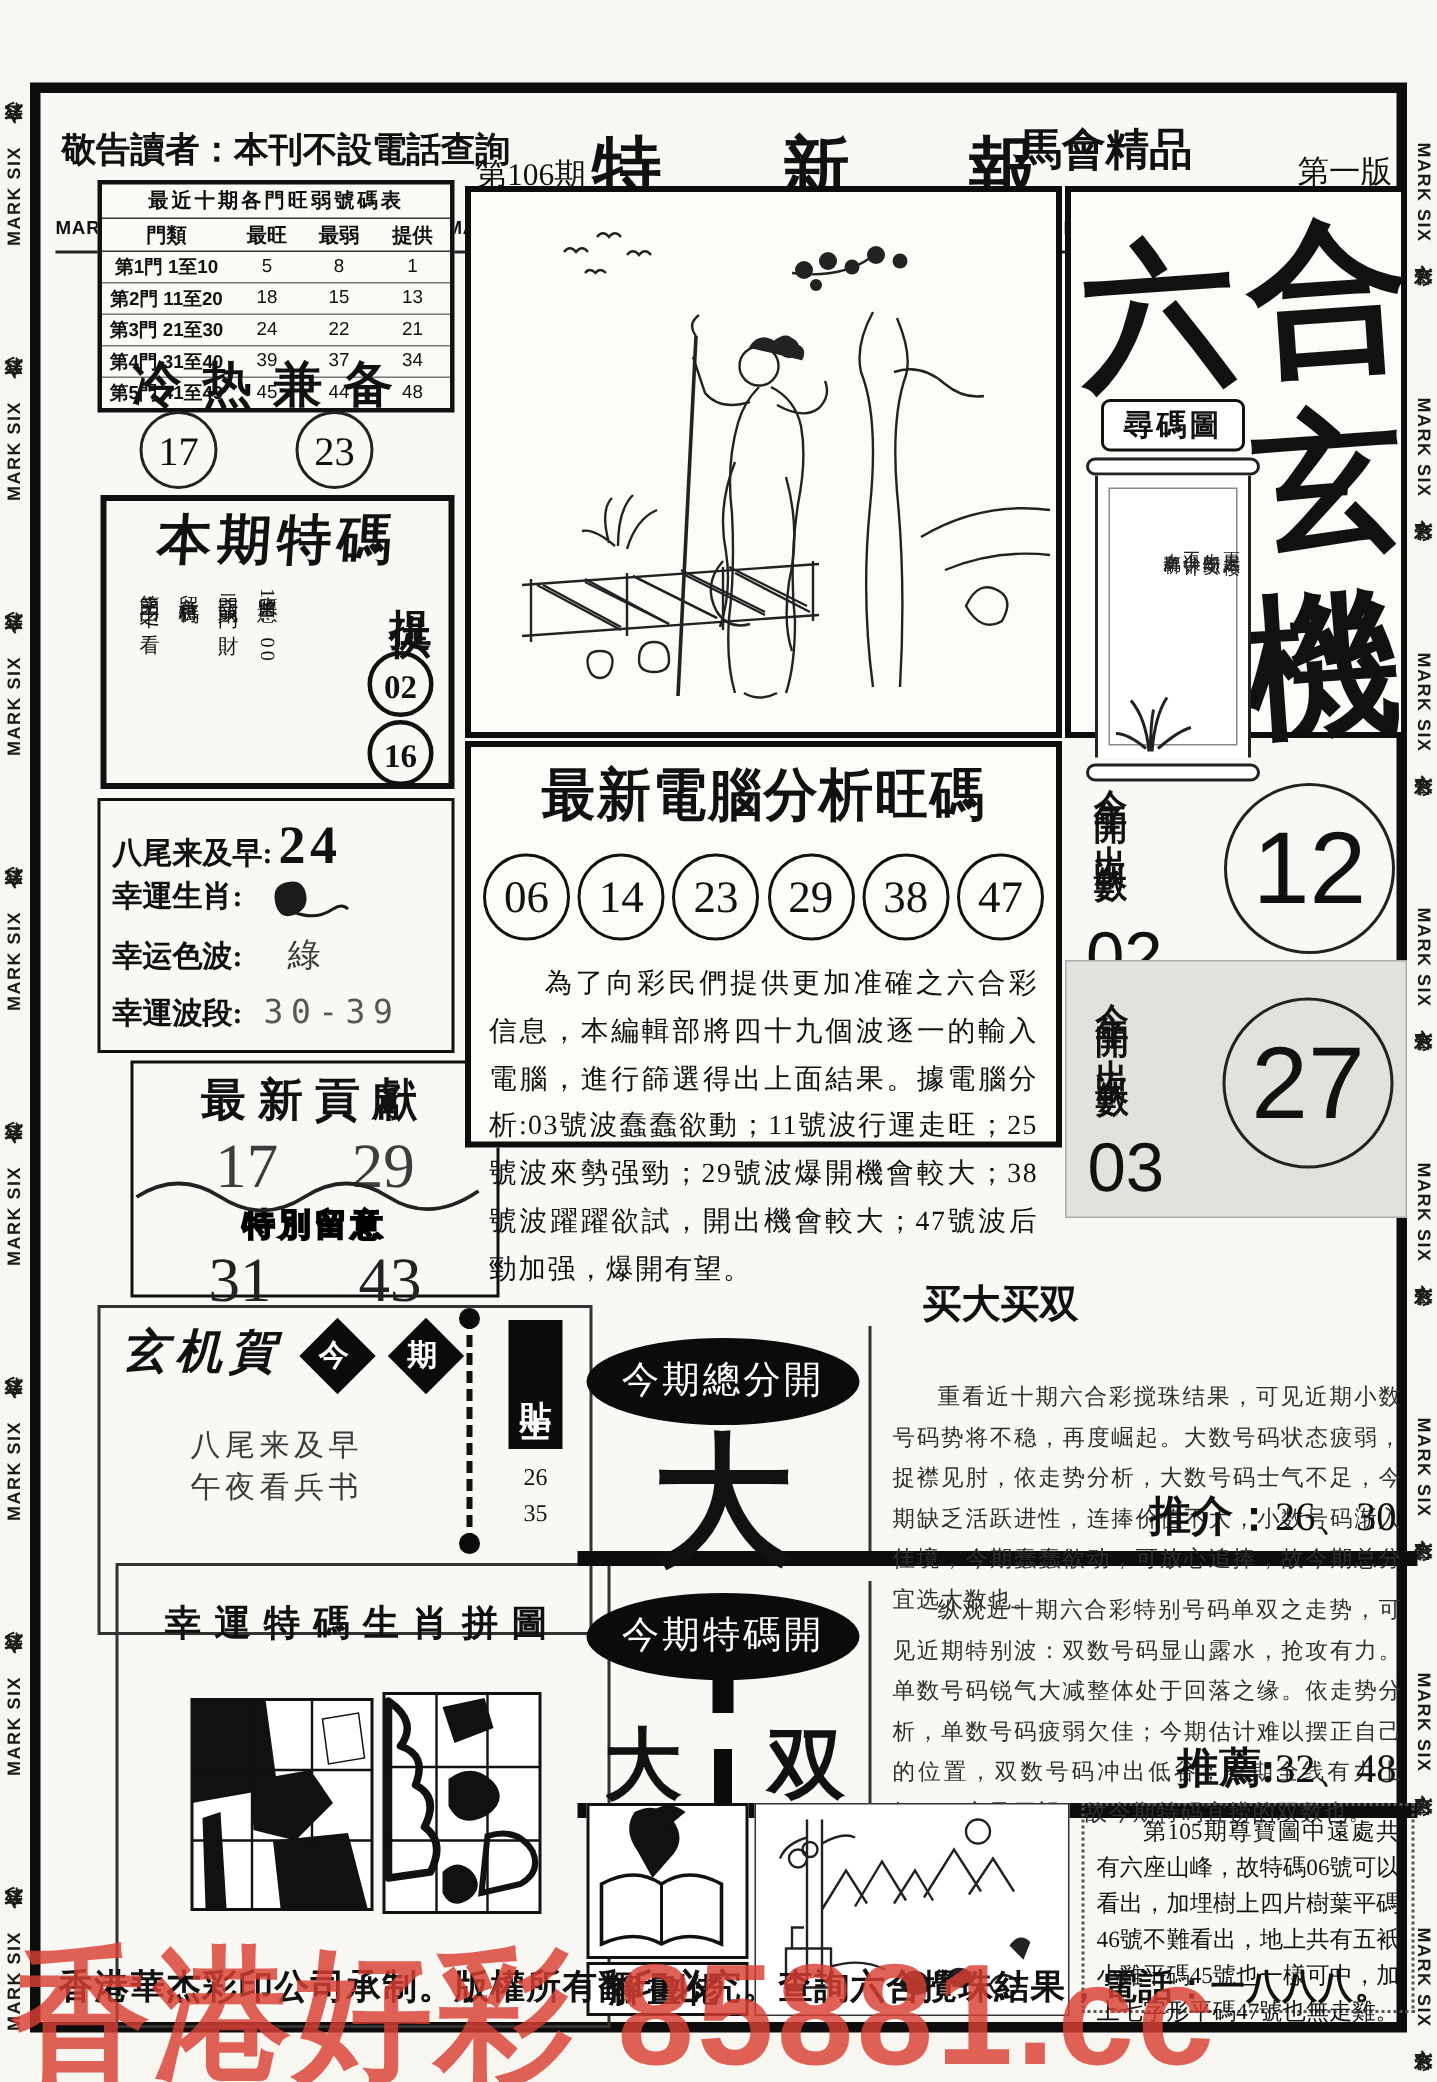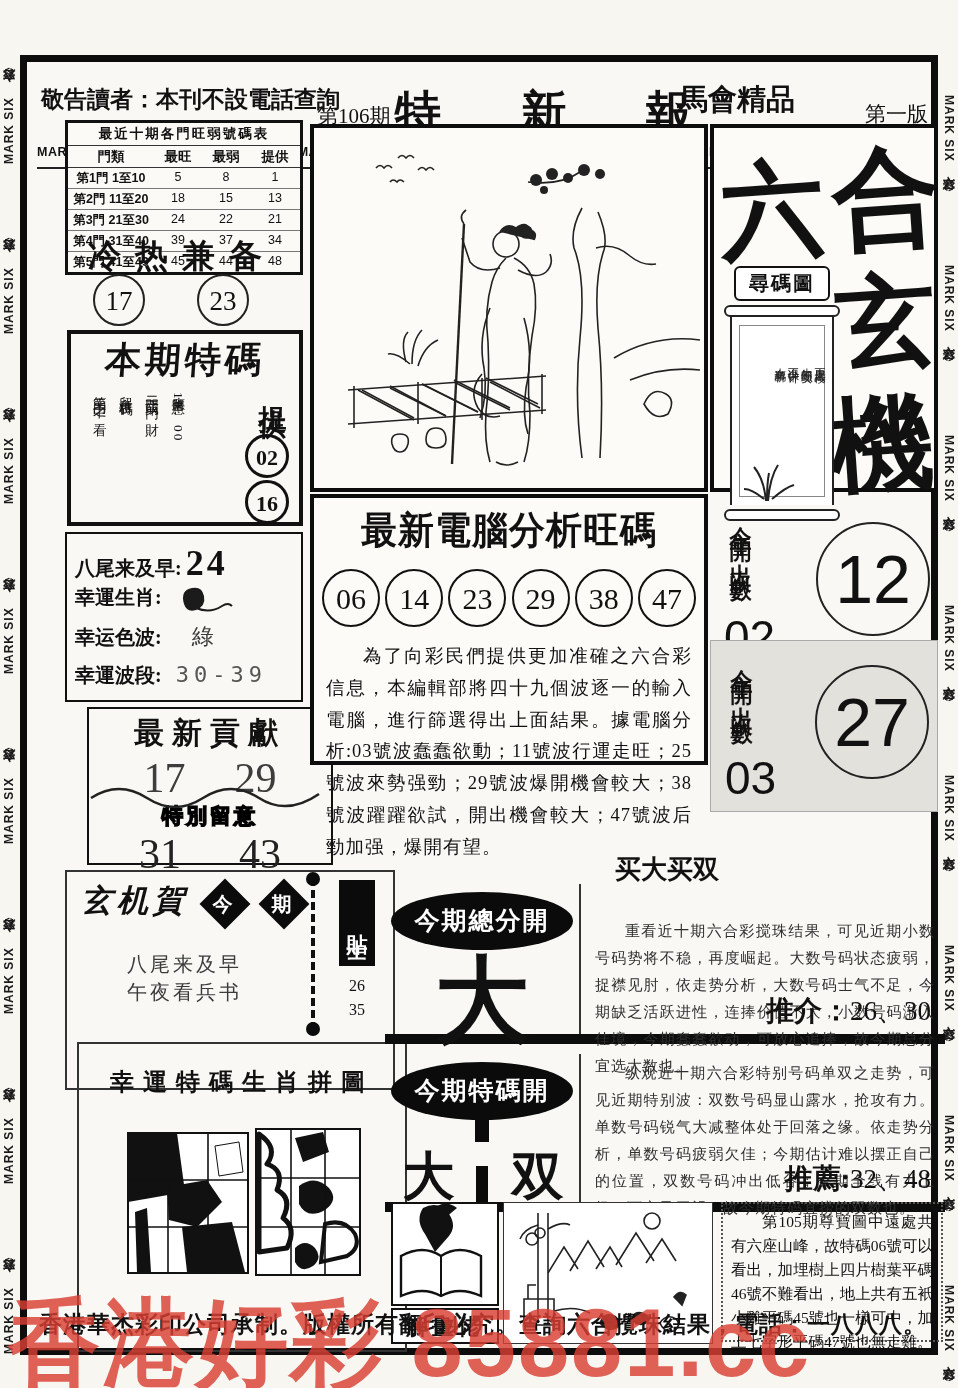--- a/index.html
+++ b/index.html
@@ -97,21 +97,21 @@
   
   .count-block { position:absolute; left:683px; width:228px; height:172px; }
   .count-block.grey { background:#e3e1dc; border:1px solid #aaa; }
   .count-vlabels { position:absolute; left:12px; top:10px; writing-mode:vertical-rl; font-size:22px; font-weight:bold; letter-spacing:8px; line-height:1.7; }
   .count-num { position:absolute; left:14px; bottom:6px; font-size:46px; font-family:"Liberation Sans",sans-serif; }
   .count-circle { position:absolute; right:8px; top:24px; width:114px; height:114px; border:2.5px solid #222; border-radius:50%; text-align:center; line-height:110px; font-size:68px; font-family:"Liberation Sans",sans-serif; }
   
   .buy-header { position:absolute; left:588px; top:790px; width:330px; display:flex; justify-content:space-between; font-size:26px; font-weight:bold; }
   .section { position:absolute; left:358px; width:560px; border-bottom:10px solid #0d0d0d; }
   .sec-left { position:absolute; left:0; top:0; width:196px; height:100%; border-right:2px solid #333; text-align:center; }
-  .oval { margin:8px auto 0 auto; width:182px; height:58px; background:#0b0b0b; border-radius:50%; color:#fff; font-size:25px; font-weight:bold; line-height:58px; letter-spacing:2px; }
+  .oval { margin:8px auto 0 auto; width:182px; height:58px; background:#0b0b0b; border-radius:50%; color:#fff; font-size:25px; font-weight:normal; line-height:58px; letter-spacing:2px; }
   .bigDa { font-size:95px; font-weight:bold; line-height:1.0; margin-top:4px; }
   .stem { width:14px; height:22px; background:#0b0b0b; margin:0 auto; }
   .duo-wrap { display:flex; align-items:center; justify-content:center; }
   .duo { font-size:52px; font-weight:900; letter-spacing:-2px; }
   .duo-bar { width:14px; height:92px; background:#0b0b0b; margin:0 6px; }
   .sec-right { position:absolute; left:198px; top:0; right:0; height:100%; }
   .hand { color:#2e2e2e; font-size:15px; line-height:1.8; text-align:justify; letter-spacing:1px; padding:6px 10px 0 12px; text-indent:2em; font-family:"DejaVu Serif",serif; }
   .tip-line { position:absolute; right:14px; bottom:4px; font-size:27px; }
   .tip-line b { font-weight:900; font-size:28px; }
   

